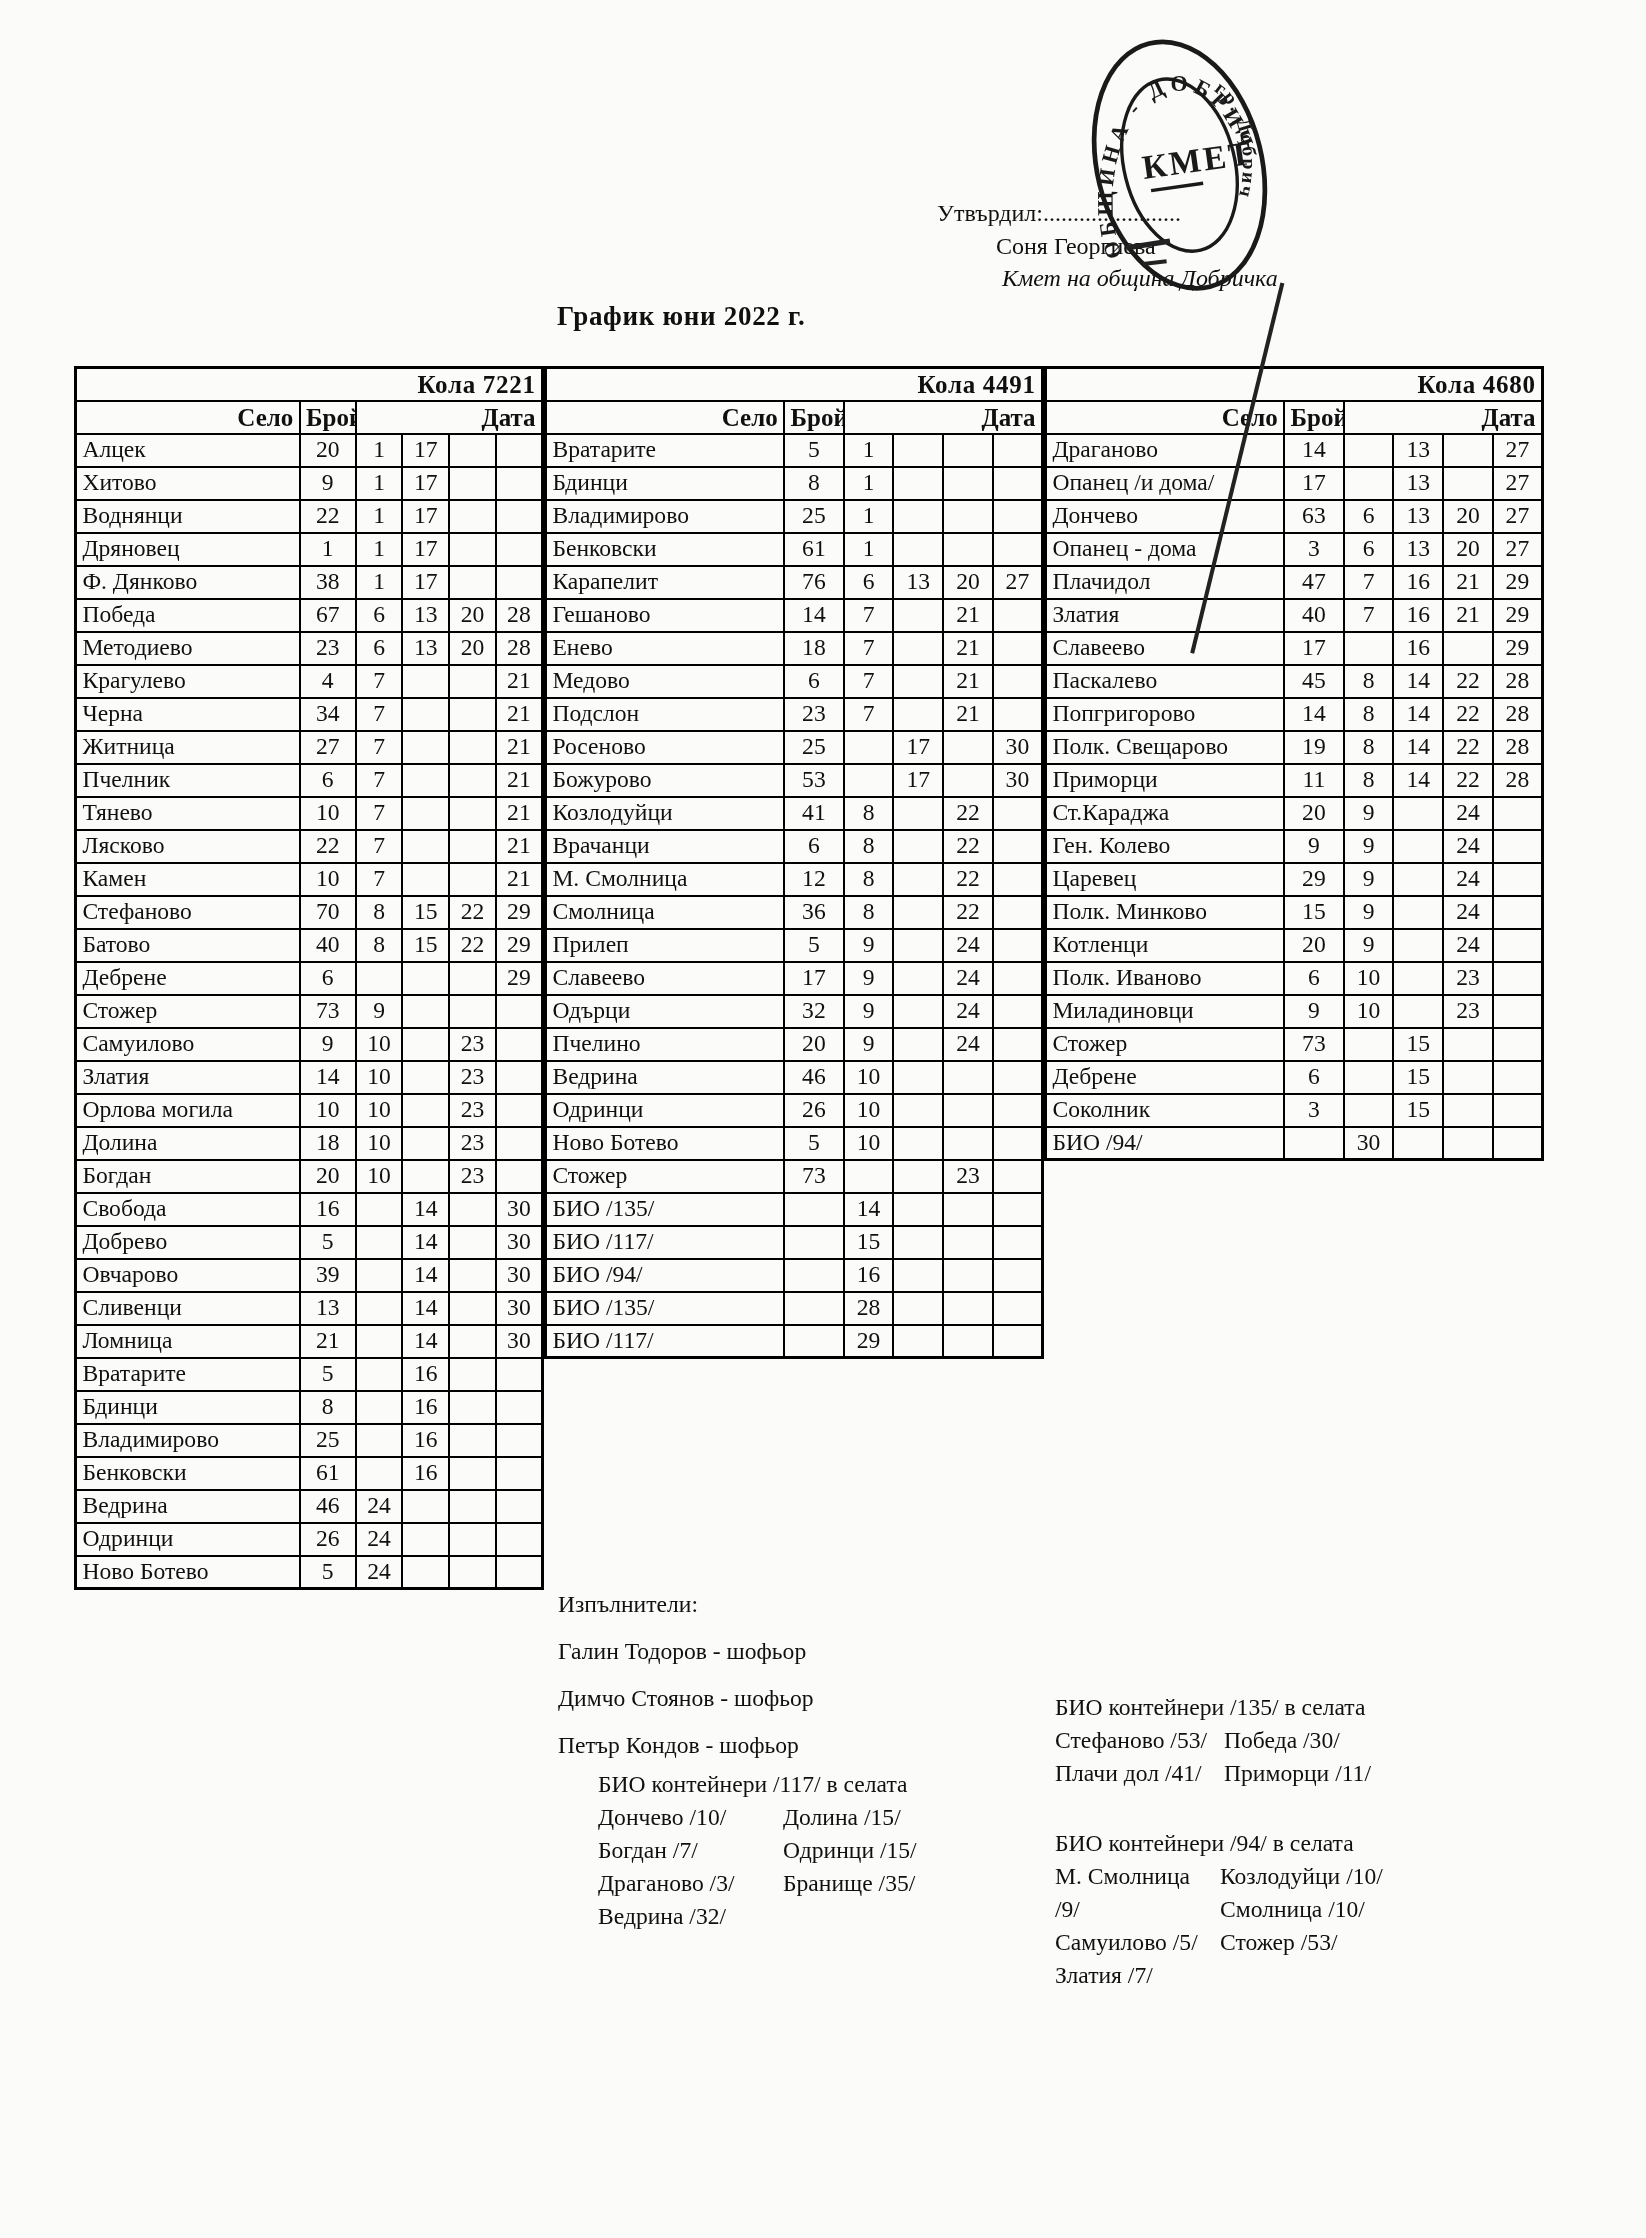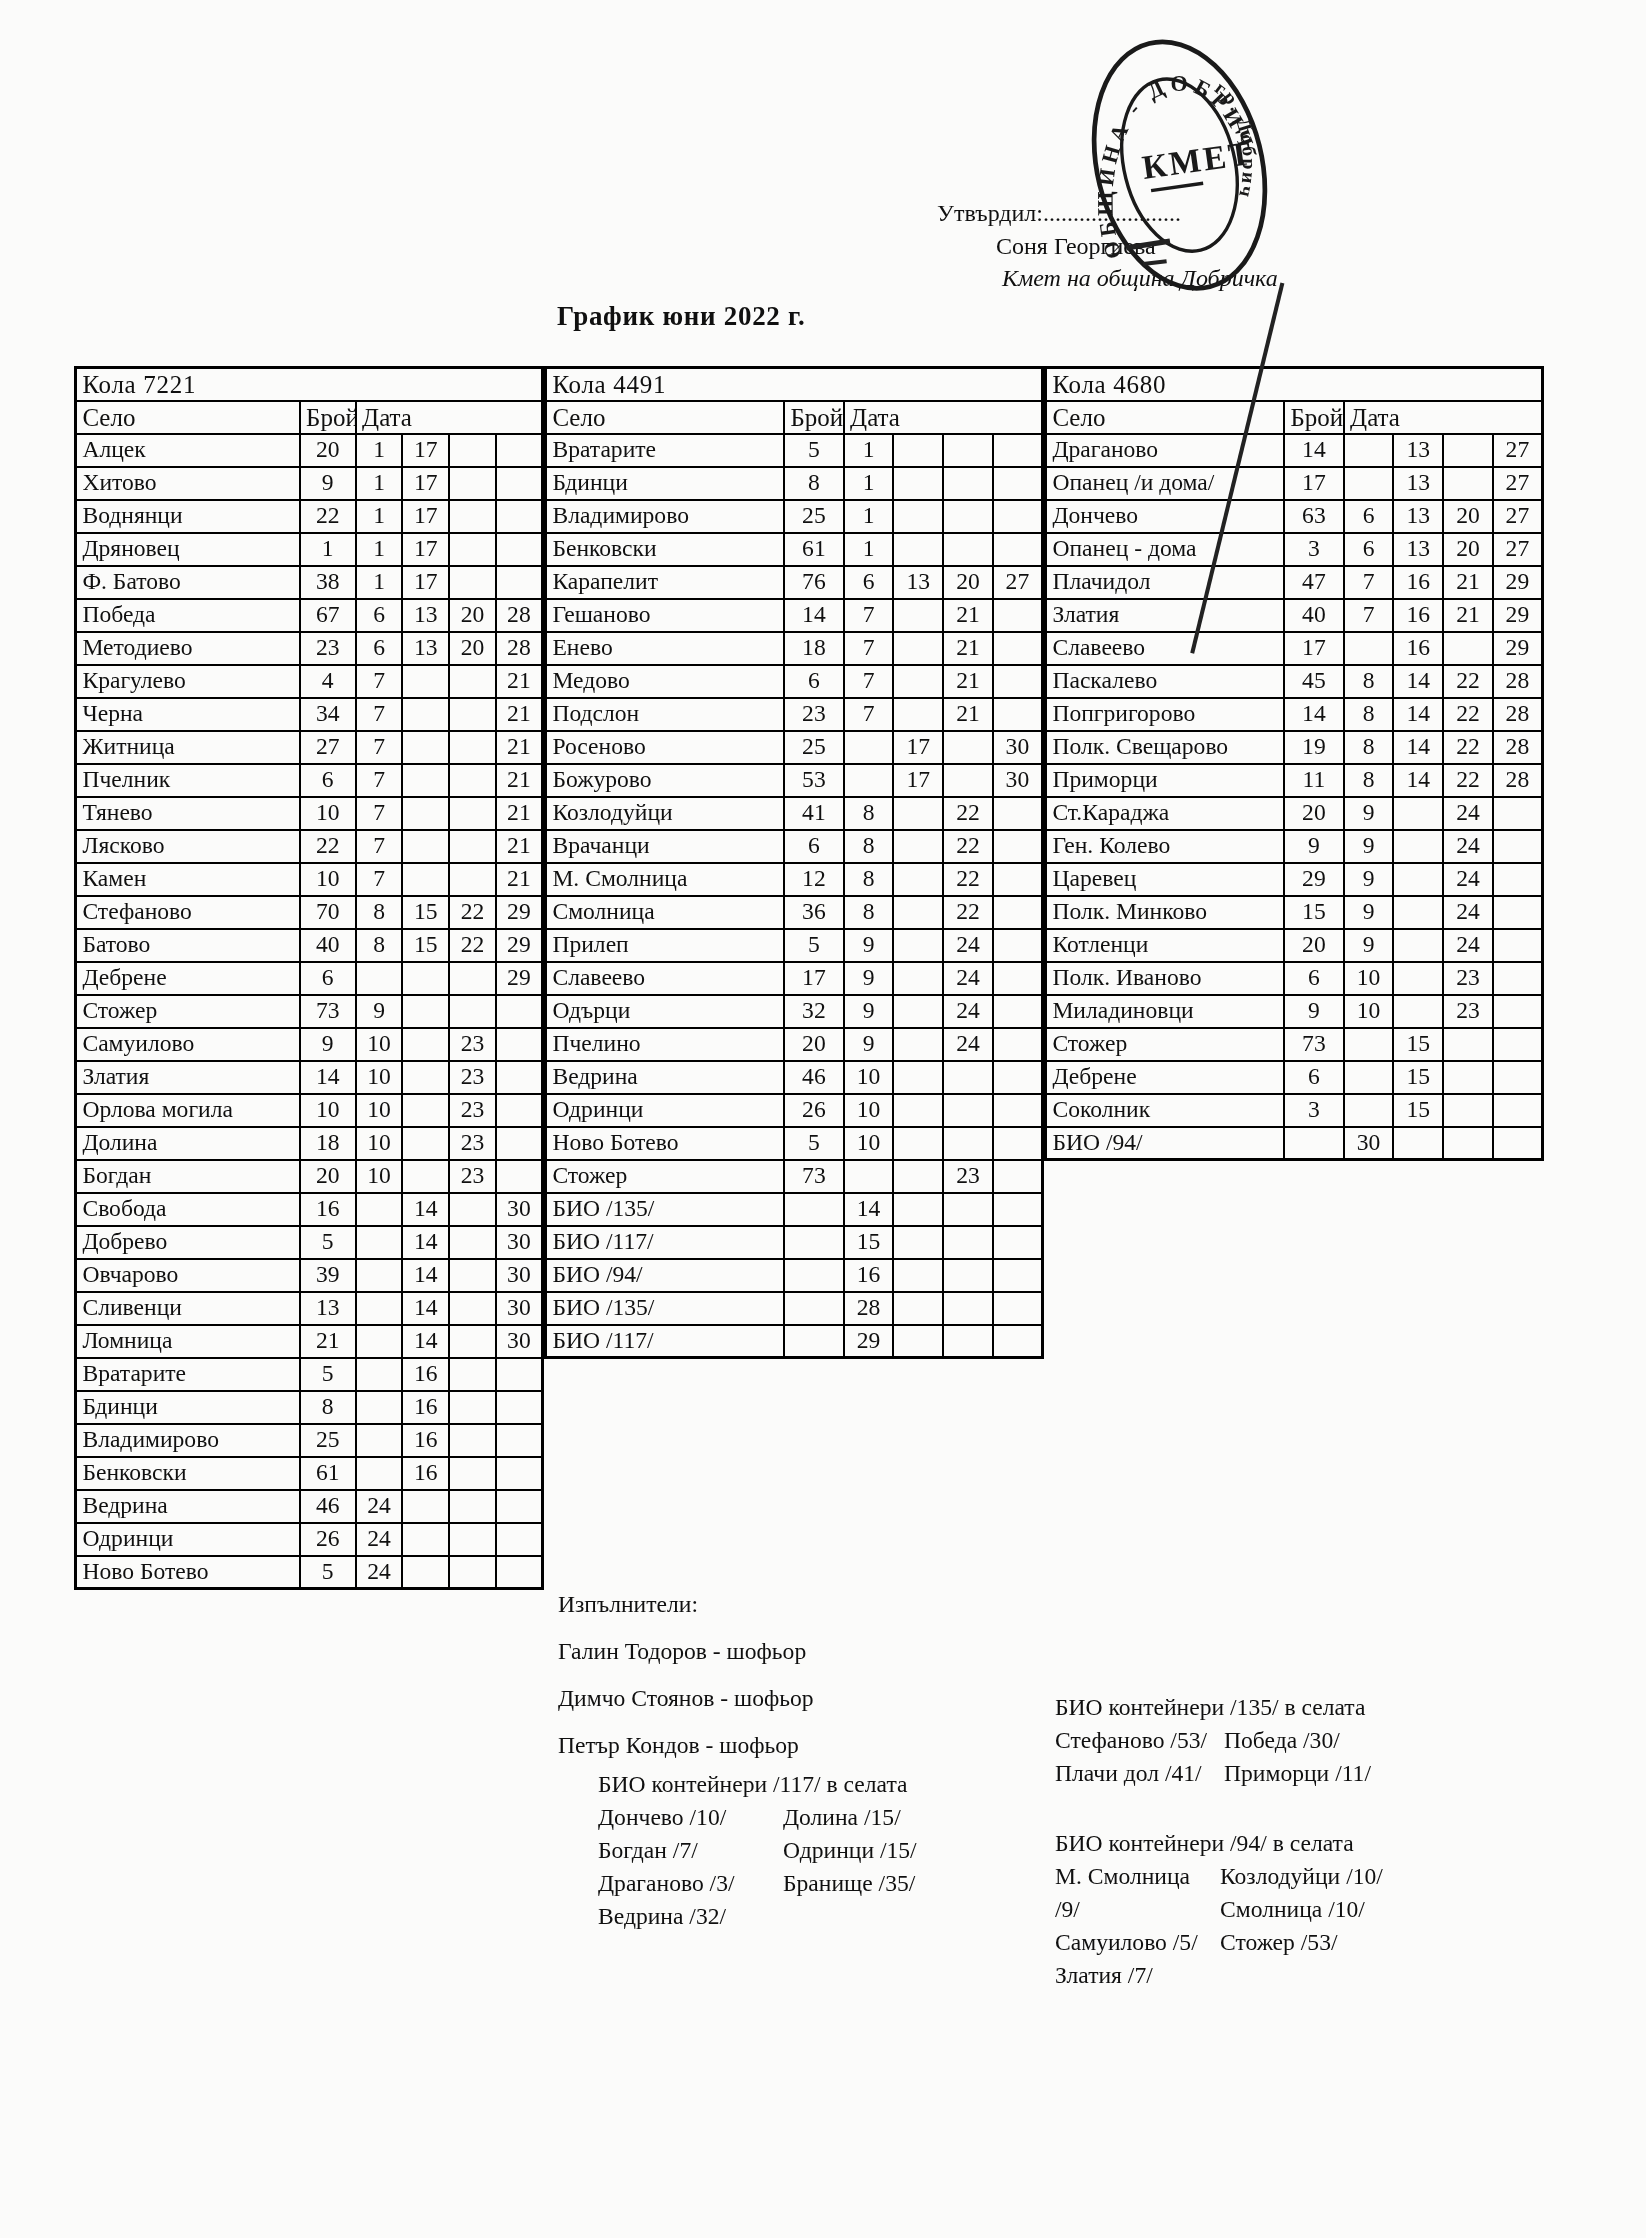--- a/index.html
+++ b/index.html
@@ -29,21 +29,21 @@
   table.sched th,table.sched td{
     border:2px solid #000;
     height:33px;
     padding:0 5.4px;
     font-size:23.6px;
     line-height:1;
     overflow:hidden;
     white-space:nowrap;
     box-sizing:border-box;
   }
-  table.sched th{font-weight:normal;text-align:left;font-size:25px;}
+  table.sched th{font-weight:bold;text-align:right;font-size:25px;}
   th.t-title{font-size:26px;letter-spacing:0.7px;}
   td.village{text-align:left;}
   td.num{text-align:center;}
   col.c-village{width:48%;}
   col.c-count{width:12%;}
   col.c-date{width:10%;}
   
   .note{font-size:23.6px;line-height:33px;}
   #executors{left:558px;top:1581px;line-height:47px;}
   #bio-block-0{left:1055px;top:1691px;}
@@ -135,21 +135,21 @@
         </tr>
         <tr>
           <td class="village">Дряновец</td>
           <td class="num">1</td>
           <td class="num">1</td>
           <td class="num">17</td>
           <td class="num"></td>
           <td class="num"></td>
         </tr>
         <tr>
-          <td class="village">Ф. Батово</td>
+          <td class="village">Ф. Дянково</td>
           <td class="num">38</td>
           <td class="num">1</td>
           <td class="num">17</td>
           <td class="num"></td>
           <td class="num"></td>
         </tr>
         <tr>
           <td class="village">Победа</td>
           <td class="num">67</td>
           <td class="num">6</td>

